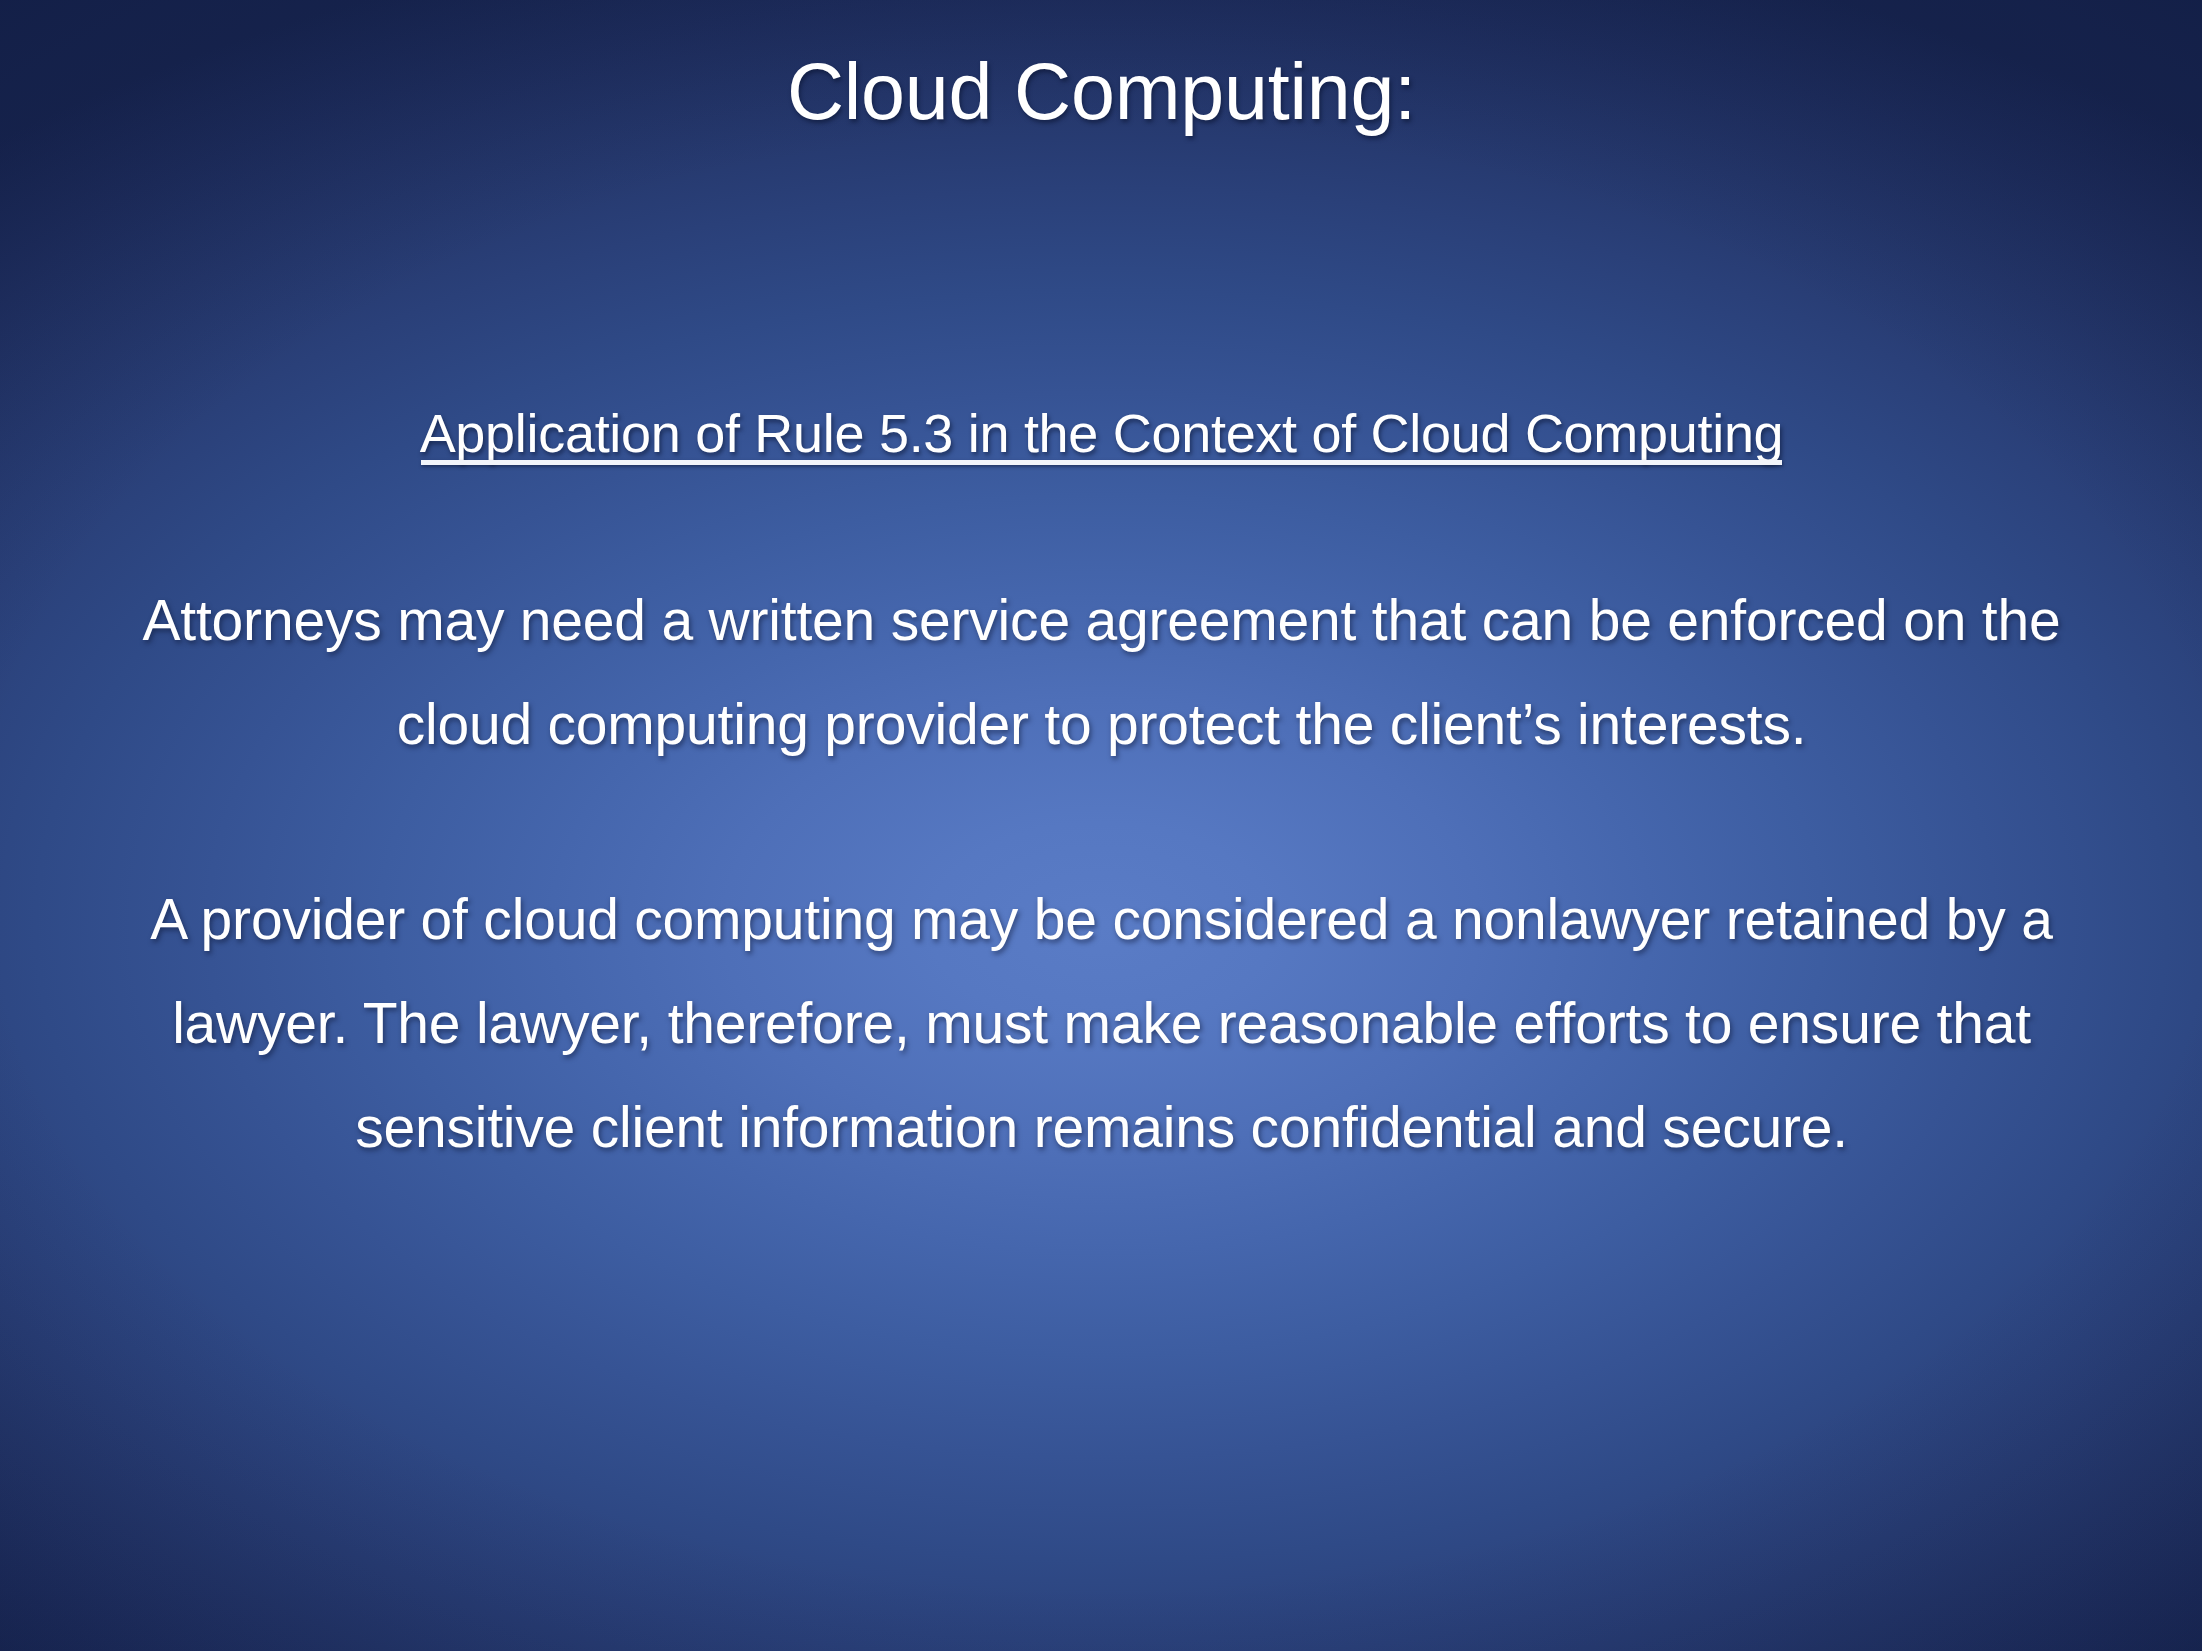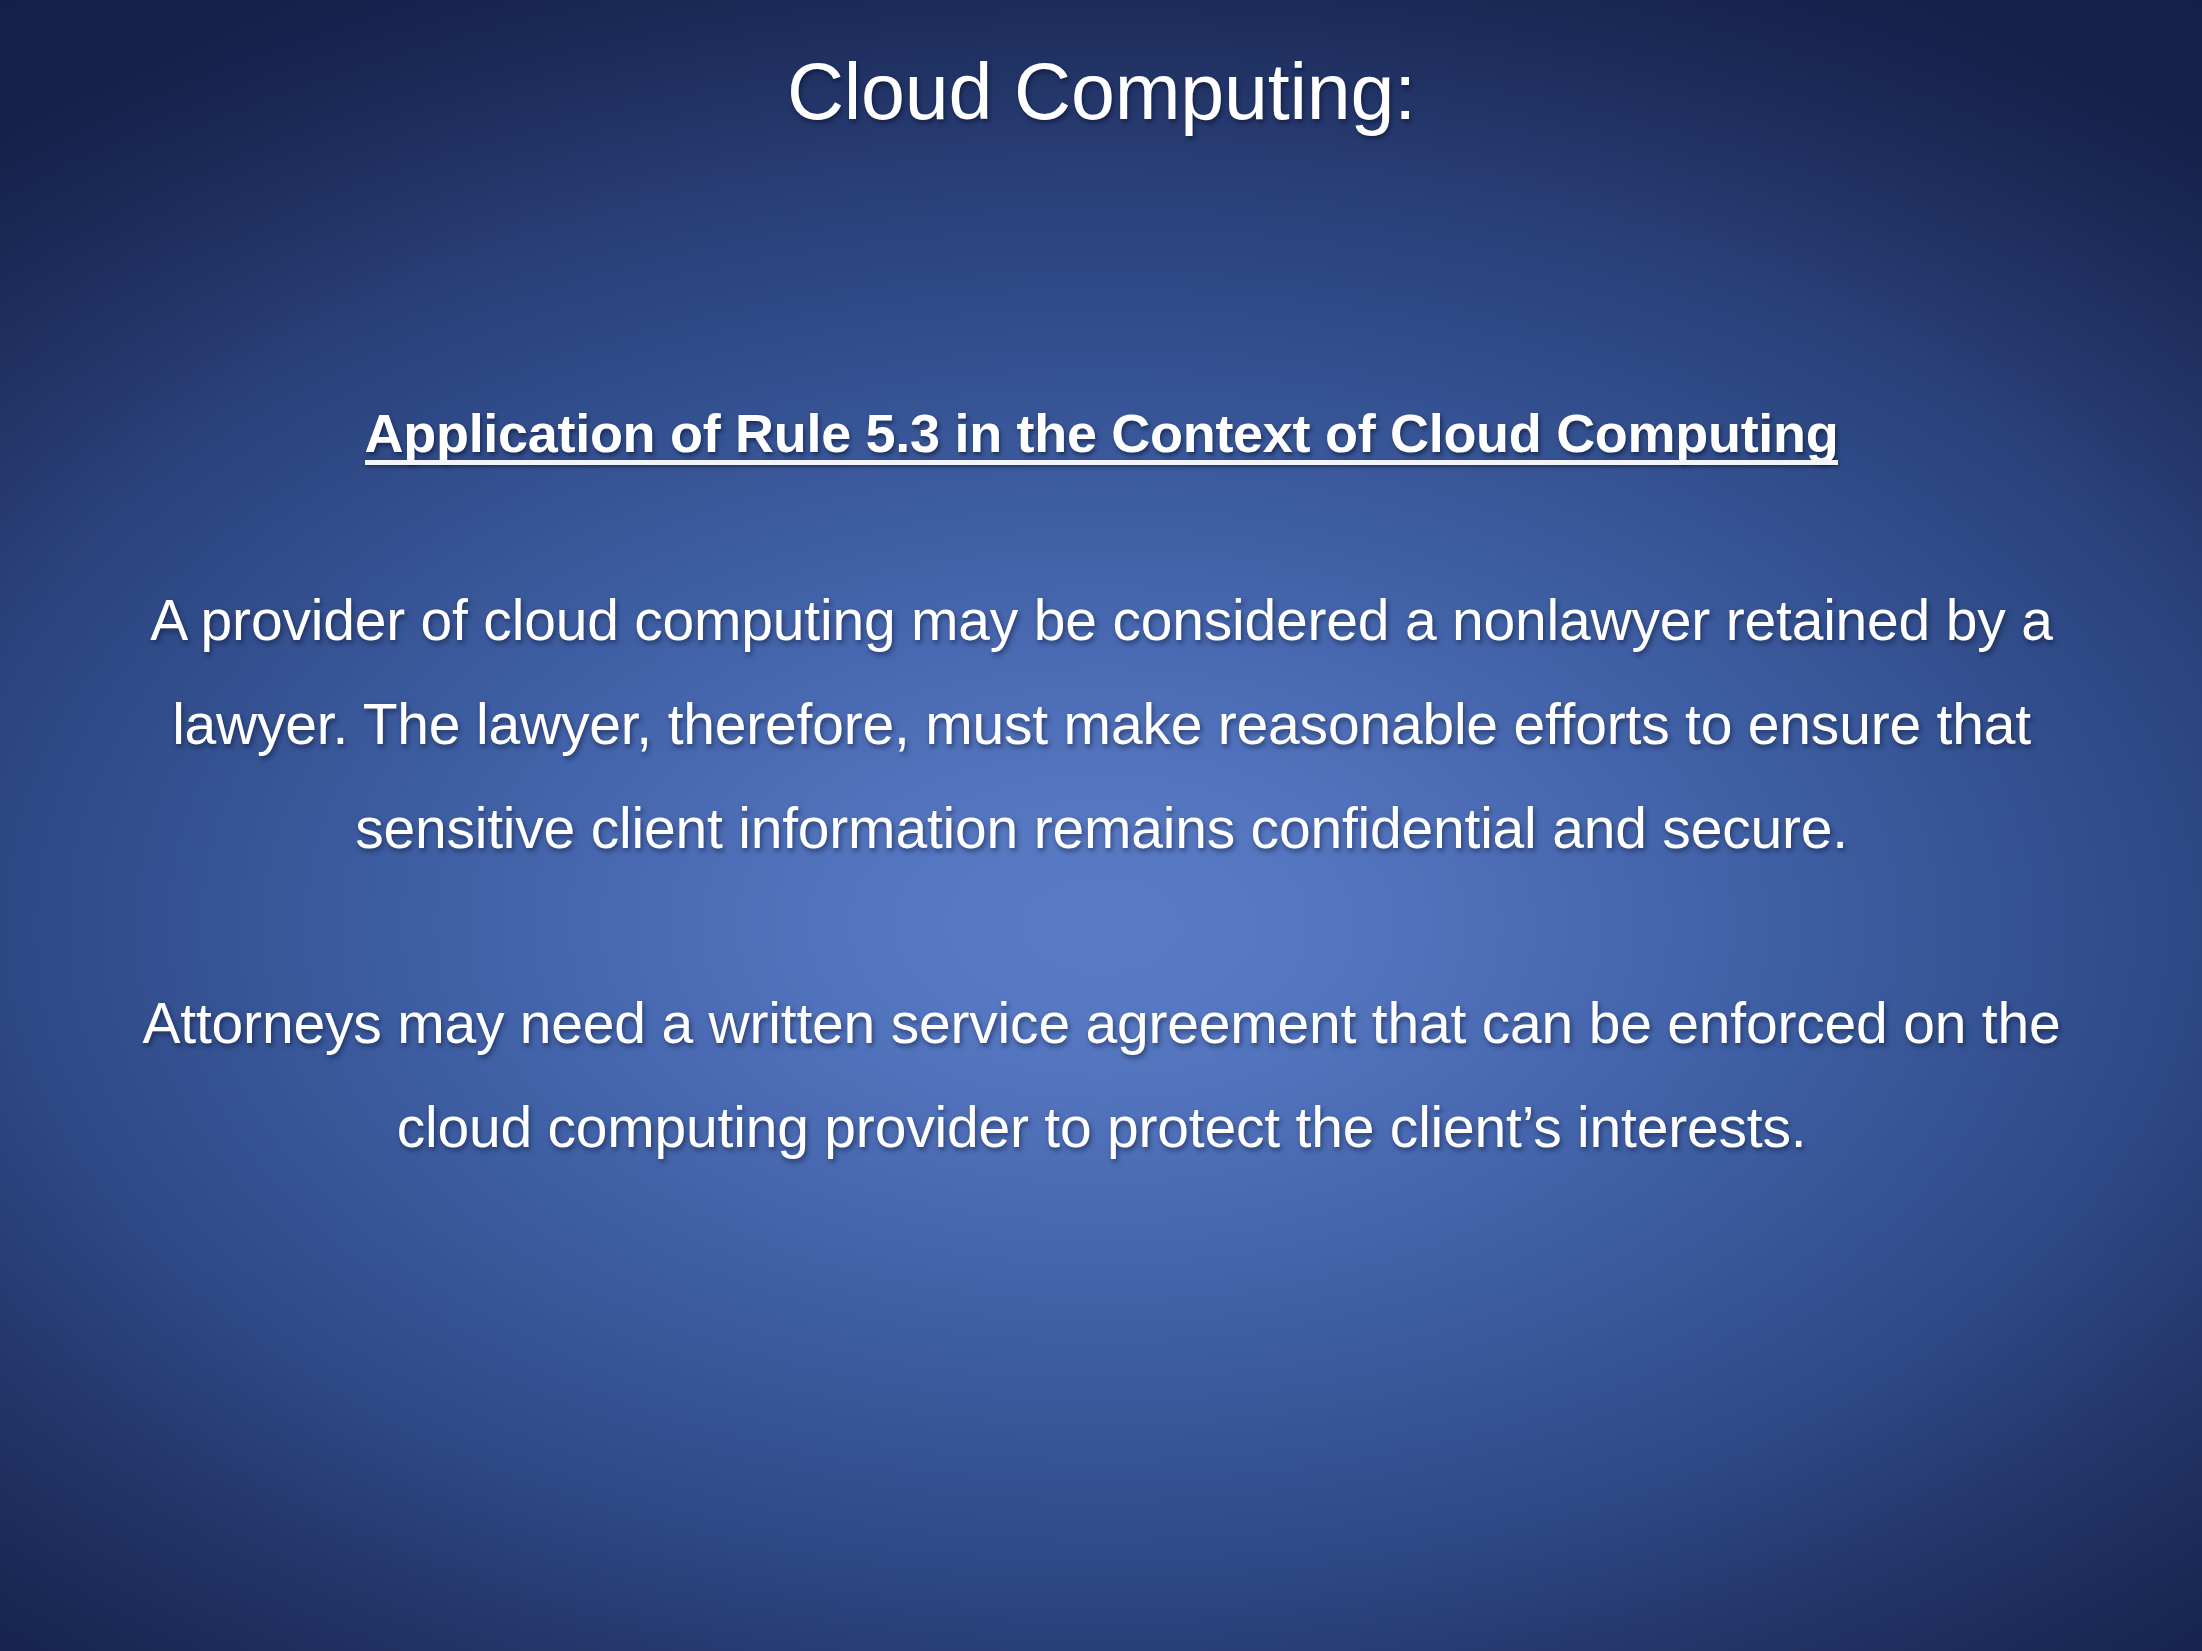--- a/index.html
+++ b/index.html
@@ -93,21 +93,21 @@
     position: absolute;
     left: 0;
     right: 0;
     top: 404px;
     text-align: center;
   }
   .subhead {
     position: relative;
     display: inline-block;
     font-size: 54px;
-    font-weight: bold;
+    font-weight: normal;
     line-height: 1.1;
     letter-spacing: -0.3px;
     white-space: nowrap;
     text-shadow: 1.7px 2.6px 4.3px rgba(8,16,44,0.55);
   }
   .subhead .rule {
     position: absolute;
     left: 0.9px;
     right: 0.9px;
     bottom: -1.7px;
@@ -152,19 +152,19 @@
     </div>
 
     <div class="subhead-block">
       <span class="subhead">
         <span>Application of Rule 5.3 in the Context of Cloud Computing</span>
         <span class="rule"></span>
       </span>
     </div>
 
     <div class="body-block">
+      <p class="para">Attorneys may need a written service agreement that can be enforced on the cloud computing provider to protect the client’s interests.</p>
       <p class="para">A provider of cloud computing may be considered a nonlawyer retained by a lawyer. The lawyer, therefore, must make reasonable efforts to ensure that sensitive client information remains confidential and secure.</p>
-      <p class="para">Attorneys may need a written service agreement that can be enforced on the cloud computing provider to protect the client’s interests.</p>
     </div>
 
   </div>
 </div>
 
 
 </body></html>

